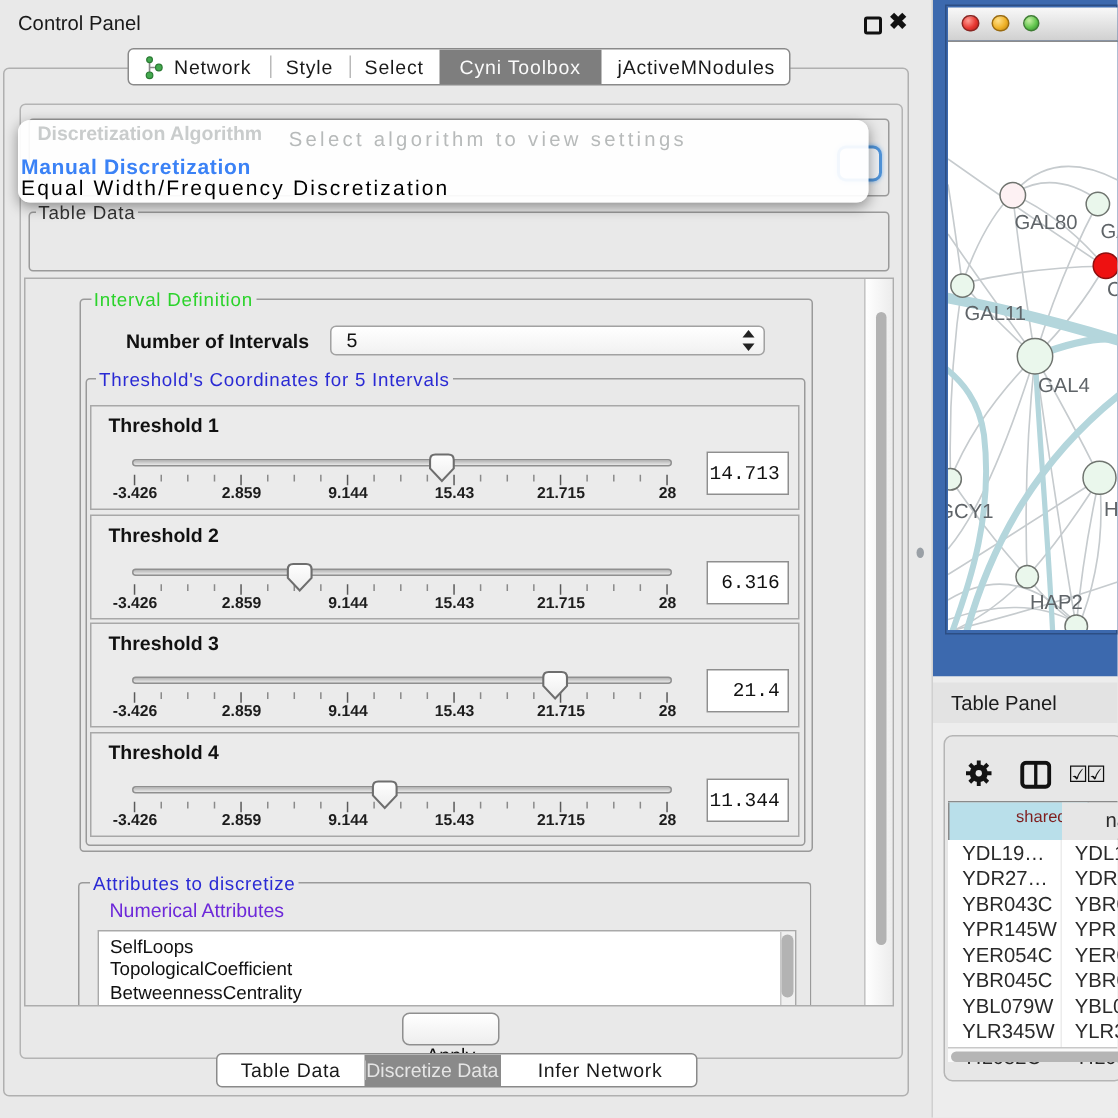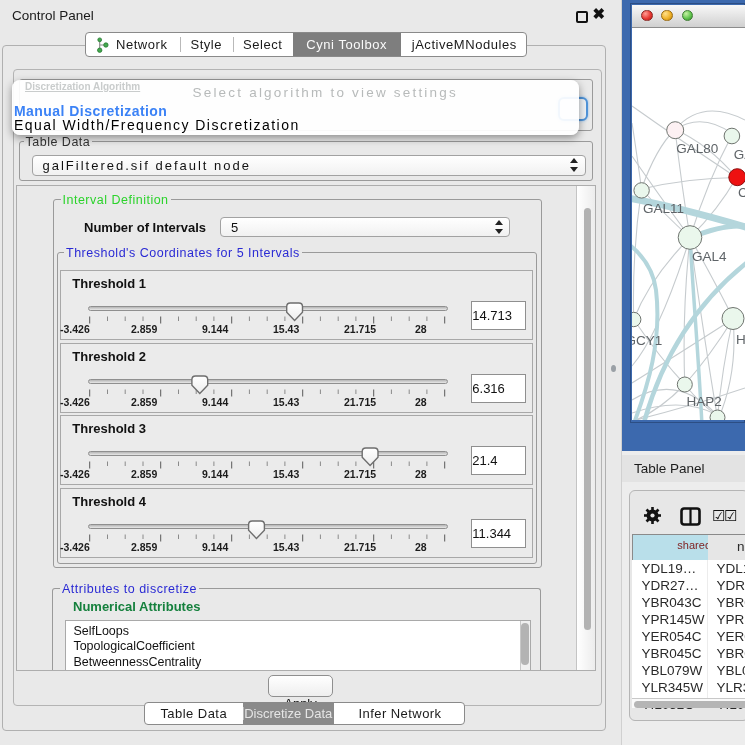--- a/index.html
+++ b/index.html
@@ -19,22 +19,22 @@
   .combotext { position:absolute; left:10px; top:50%; transform:translateY(-50%); white-space:nowrap; }
   .arrows { position:absolute; right:7px; top:50%; transform:translateY(-50%); width:9px; height:14px; }
   .arrows:before { content:""; position:absolute; left:1px; top:0; border-left:4px solid transparent; border-right:4px solid transparent; border-bottom:5px solid #222; }
   .arrows:after { content:""; position:absolute; left:1px; bottom:0; border-left:4px solid transparent; border-right:4px solid transparent; border-top:5px solid #222; }
   #scrollpane { position:absolute; left:16px; top:185px; width:580px; height:486px; border:1px solid #adadad; background:#e9e9e9; overflow:hidden; }
   #vsb { position:absolute; right:0; top:0; width:19.5px; height:100%; background:linear-gradient(to right,#ffffff,#ececec); border-left:1px solid #c4c4c4; }
   #vsbthumb { position:absolute; left:7px; top:22px; width:7.5px; height:422px; background:#b2b2b2; border-radius:4px; }
   .thpanel { position:absolute; left:0; width:472.4px; height:69.5px; border:1px solid #a8a8a8; background:#ebebeb; }
   .thlab { position:absolute; left:11px; top:5px; font-size:13px; font-weight:bold; color:#111; }
   .track { position:absolute; left:26.7px; top:34.5px; width:360px; height:5.5px; border:1px solid #8f8f8f; border-radius:3px; background:linear-gradient(#b5b5b5,#e8e8e8); }
-  .ticklab { position:absolute; top:51.5px; width:60px; text-align:left; font-size:10.5px; font-weight:bold; color:#1c1c1c; }
-  .valbox { position:absolute; left:410px; top:30px; width:54.5px; height:29px; border:1px solid #8f8f8f; background:#fff; font-size:13px; color:#111; text-align:left; padding:6px 5px 0 0; }
+  .ticklab { position:absolute; top:51.5px; width:60px; text-align:center; font-size:10.5px; font-weight:bold; color:#1c1c1c; }
+  .valbox { position:absolute; left:410px; top:30px; width:54.5px; height:29px; border:1px solid #8f8f8f; background:#fff; font-size:13px; color:#111; text-align:right; padding:6px 5px 0 0;font-family:Liberation Mono, monospace; }
   .trow { position:absolute; left:632px; width:113px; height:17.1px; font-size:13.5px; color:#2a2a2a; }
   .trow .c1 { position:absolute; left:9.5px; top:1px; }
   .trow .c2 { position:absolute; left:84.5px; top:1px; }
 </style></head>
 <body>
 
 <div id="cpanel">
   <div id="cptitle">Control Panel</div>
   <div id="floatbtn"></div>
   <div id="closebtn">✖</div>
@@ -58,28 +58,24 @@
 
   <div id="mainpanel"></div>
   <div class="abs" style="left:13px; top:69px; width:588.5px; height:636.5px; border:1px solid #b4b4b4; border-radius:4px;"></div>
 
   <div class="group" style="left:18.5px; top:79px; width:574px; height:52px;"></div>
 
   <div class="abs" style="left:558px; top:97px; width:30px; height:24px; border:2.5px solid #4f93d8; border-radius:6px; background:#eef2f6; box-shadow:0 0 3px #8cbcec;"></div>
 
   <div class="group" style="left:18.5px; top:141px; width:574px; height:40px;">
     <div class="gtitle" style="left:4px; color:#333;">Table Data</div>
-    <div class="combo" style="left:12px; top:12.5px; width:554px; height:21px;">
-      <span class="combotext" style="letter-spacing:2.0px;">galFiltered.sif default node</span>
-      <span class="arrows"></span>
-    </div>
   </div>
 
   <div class="abs" style="left:12px; top:80px; width:567px; height:54.5px; background:rgba(255,255,255,0.93); border-radius:8px; box-shadow:0 3px 9px rgba(0,0,0,0.4); z-index:8;">
-    <div class="abs" style="left:13px; top:1px; font-size:10px; font-weight:bold; color:#c9cccc; white-space:nowrap;text-decoration:underline;">Discretization Algorithm</div>
+    <div class="abs" style="left:13px; top:1px; font-size:13px; font-weight:bold; color:#c9cccc; white-space:nowrap;">Discretization Algorithm</div>
     <div class="abs" style="left:180.5px; top:5px; font-size:13.5px; letter-spacing:2.2px; color:#b7baba; white-space:nowrap;">Select algorithm to view settings</div>
     <div class="abs" style="left:2px; top:22.5px; font-size:14px; font-weight:bold; letter-spacing:0.45px; color:#3b82f6; white-space:nowrap;">Manual Discretization</div>
     <div class="abs" style="left:2px; top:36.5px; font-size:14px; letter-spacing:1.45px; color:#000; white-space:nowrap;">Equal Width/Frequency Discretization</div>
   </div>
 
   <div id="scrollpane">
     <svg width="0" height="0">
         <defs>
           <linearGradient id="thumbg" x1="0" y1="0" x2="0" y2="1">
             <stop offset="0" stop-color="#ffffff"></stop>
@@ -239,21 +235,21 @@
           <div class="ticklab" style="left:211.7px;">15.43</div>
           <div class="ticklab" style="left:282.7px;">21.715</div>
           <div class="ticklab" style="left:353.7px;">28</div>
     <div class="valbox">11.344</div>
   </div>
     </div>
     
     <div class="group" style="left:35px; top:401.5px; width:489px; height:110px; border-bottom:none;">
       <div class="gtitle" style="left:7px; color:#2a2ad4;">Attributes to discretize</div>
     </div>
-    <div class="abs" style="left:56px; top:413px; font-size:13px; font-weight:bold; color:#15803d;">Numerical Attributes</div>
+    <div class="abs" style="left:56px; top:413px; font-size:13px; font-weight:normal; color:#6d28d9;">Numerical Attributes</div>
     <div class="abs" style="left:48.4px; top:433.5px; width:465.6px; height:53px; background:#fff; border:1px solid #a9a9a9; overflow:hidden;">
       <div style="position:absolute; left:7px; top:3px; font-size:12.5px; color:#111; line-height:15.5px;">SelfLoops<br>TopologicalCoefficient<br>BetweennessCentrality</div>
       <div style="position:absolute; right:0; top:0; width:10px; height:100%; background:#f0f0f0; border-left:1px solid #c8c8c8;"></div>
       <div style="position:absolute; right:1px; top:2px; width:8px; height:42px; background:#b3b3b3; border-radius:4px;"></div>
     </div>
     <div id="vsb">
         <div id="vsbthumb"></div>
       </div>
   </div>
 

